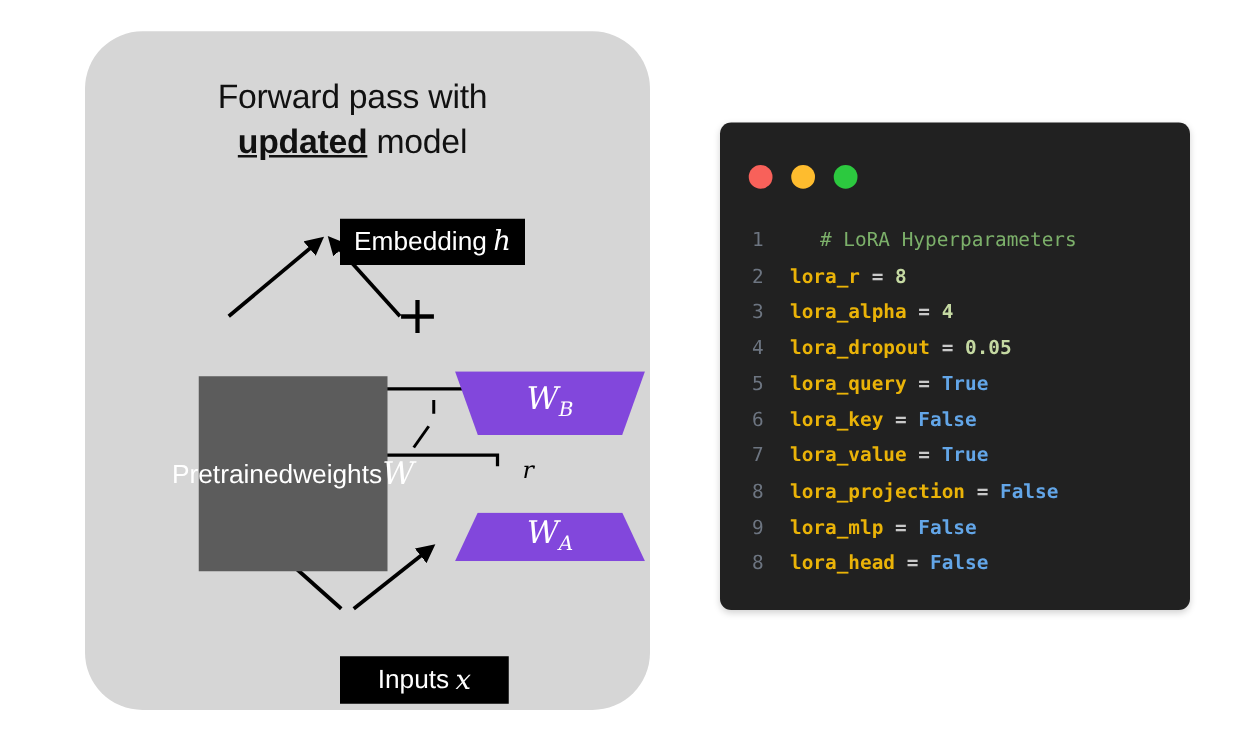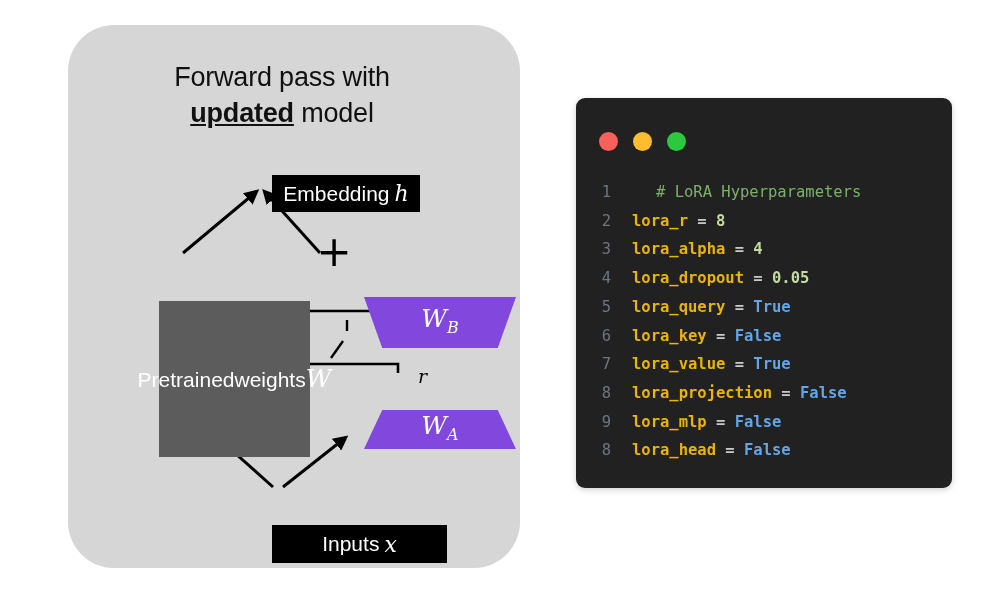--- a/index.html
+++ b/index.html
@@ -59,21 +59,21 @@
   }
   #embedding-box {
     left: 204px;
     top: 150px;
     width: 148px;
     height: 37px;
   }
   #inputs-box {
     left: 204px;
     top: 500px;
-    width: 175px;
+    width: 135px;
     height: 38px;
   }
   .mathvar {
     font-family: "DejaVu Serif", "Liberation Serif", serif;
     font-style: italic;
     font-size: 22px;
     padding-left: 5px;
   }
 
   

